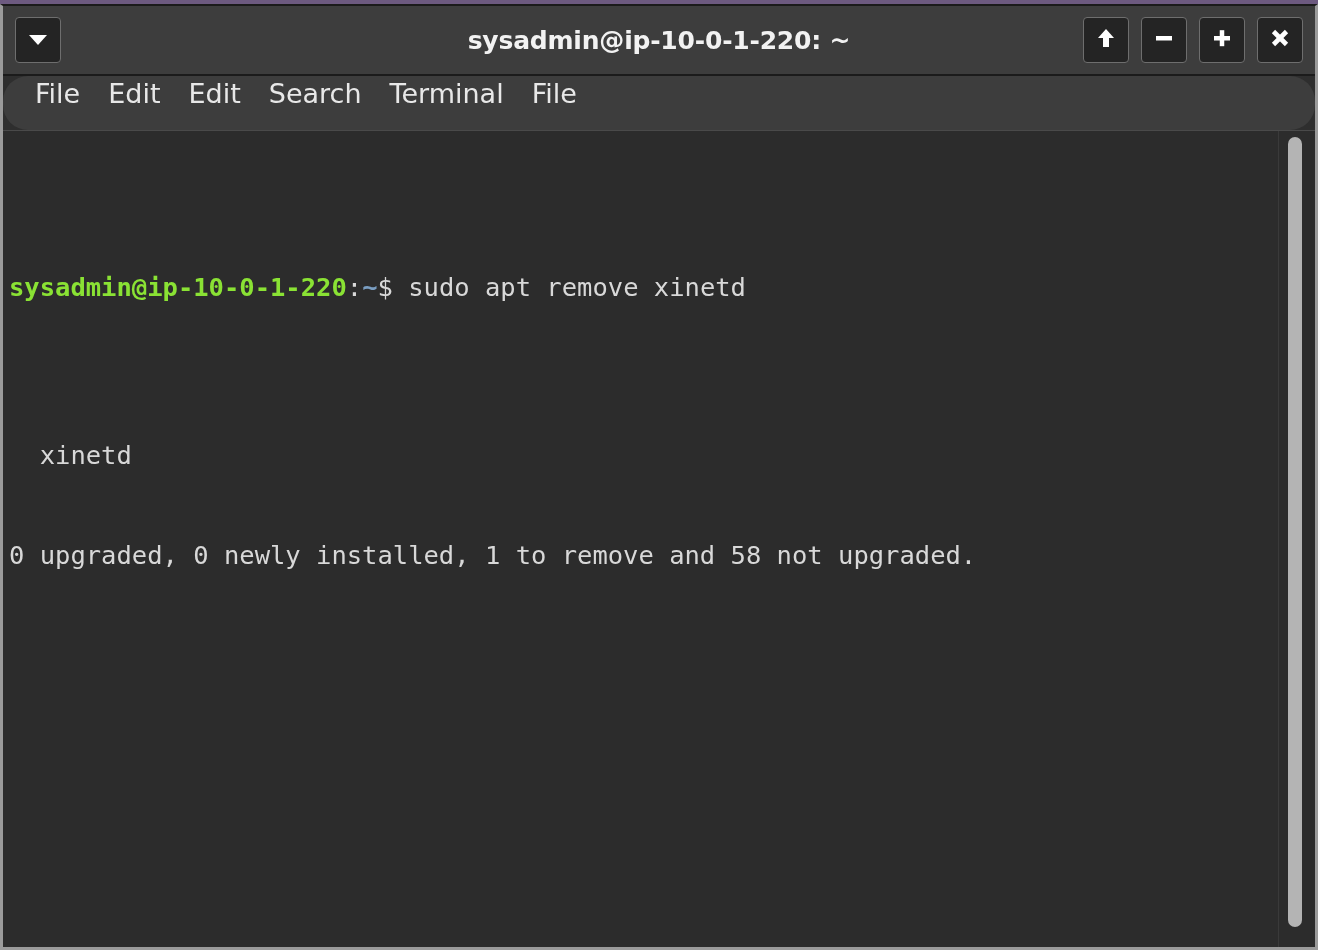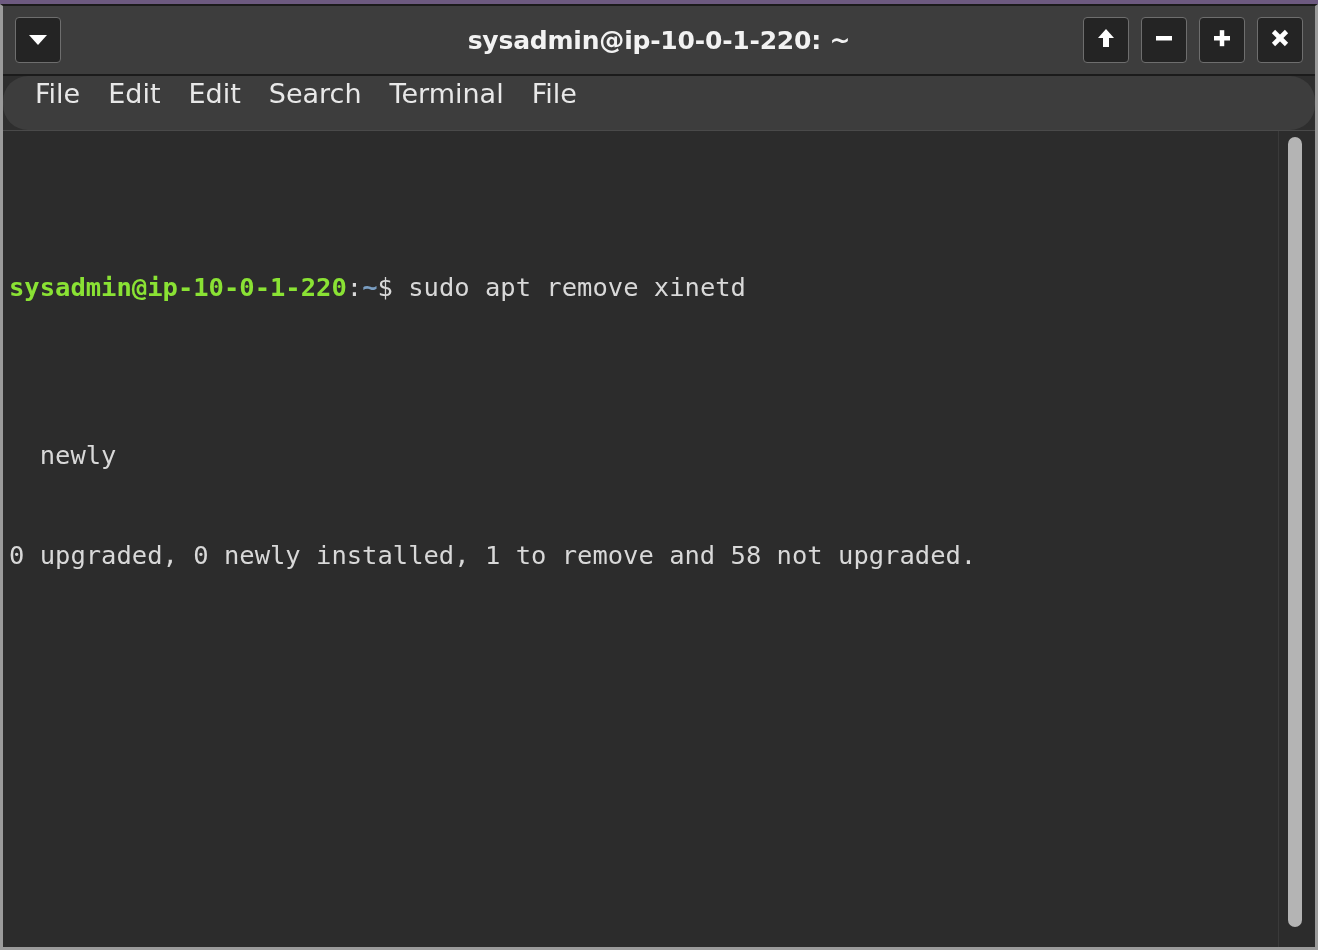--- a/index.html
+++ b/index.html
@@ -223,21 +223,21 @@
   </div>
 
   <div id="terminal-body">
 
     <div id="terminal-screen">
 
       
       <div class="term-line"><span class="seg-user">sysadmin@ip-10-0-1-220</span><span class="seg-punct">:</span><span class="seg-path">~</span><span class="seg-punct">$</span><span class="seg-plain"> sudo apt remove xinetd</span></div>
 
       
-      <div class="term-line seg-plain">  newly</div>
+      <div class="term-line seg-plain">  xinetd</div>
       <div class="term-line seg-plain">0 upgraded, 0 newly installed, 1 to remove and 58 not upgraded.</div>
       
       
       
       
       
       
       
 
       

